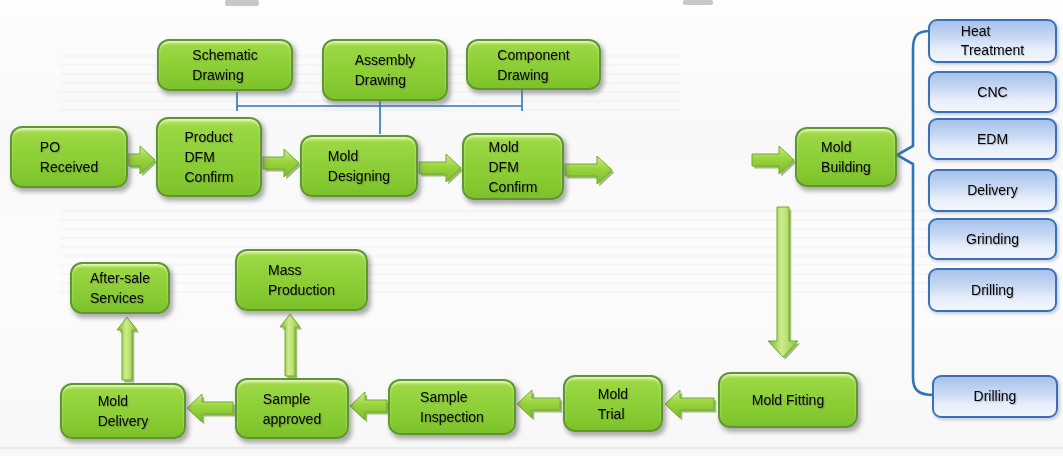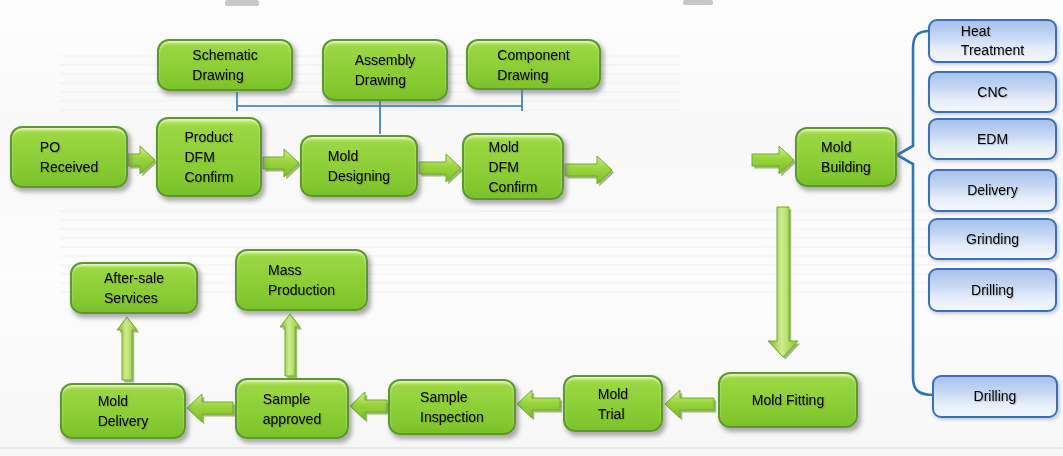--- a/index.html
+++ b/index.html
@@ -135,21 +135,21 @@
 
   <div class="node blue" style="left:928px;top:19px;width:129px;height:44px">Heat
 Treatment</div>
   <div class="node blue" style="left:928px;top:71px;width:129px;height:42px">CNC</div>
   <div class="node blue" style="left:928px;top:118px;width:129px;height:42px">EDM</div>
   <div class="node blue" style="left:928px;top:169px;width:129px;height:43px">Delivery</div>
   <div class="node blue" style="left:928px;top:218px;width:129px;height:42px">Grinding</div>
   <div class="node blue" style="left:928px;top:268px;width:129px;height:44px">Drilling</div>
   <div class="node blue" style="left:932px;top:375px;width:126px;height:43px">Drilling</div>
 
-  <div class="node green" style="left:70px;top:262px;width:128px;height:52px">After-sale
+  <div class="node green" style="left:70px;top:262px;width:100px;height:52px">After-sale
 Services</div>
   <div class="node green" style="left:235px;top:249px;width:133px;height:62px">Mass
 Production</div>
 
   <div class="node green" style="left:60px;top:383px;width:126px;height:56px">Mold
 Delivery</div>
   <div class="node green" style="left:235px;top:378px;width:114px;height:61px">Sample
 approved</div>
   <div class="node green" style="left:388px;top:379px;width:128px;height:56px">Sample
 Inspection</div>

